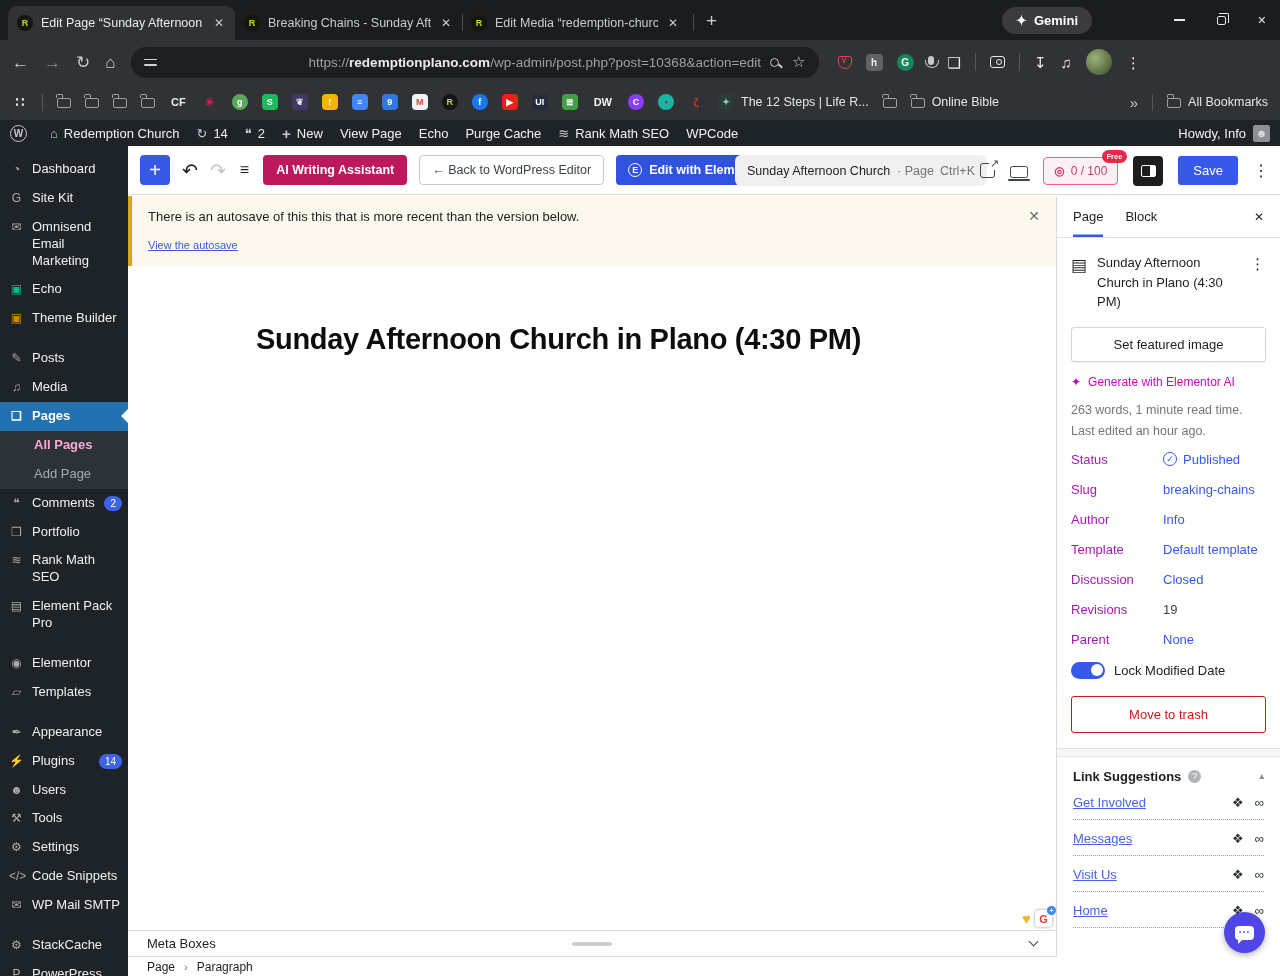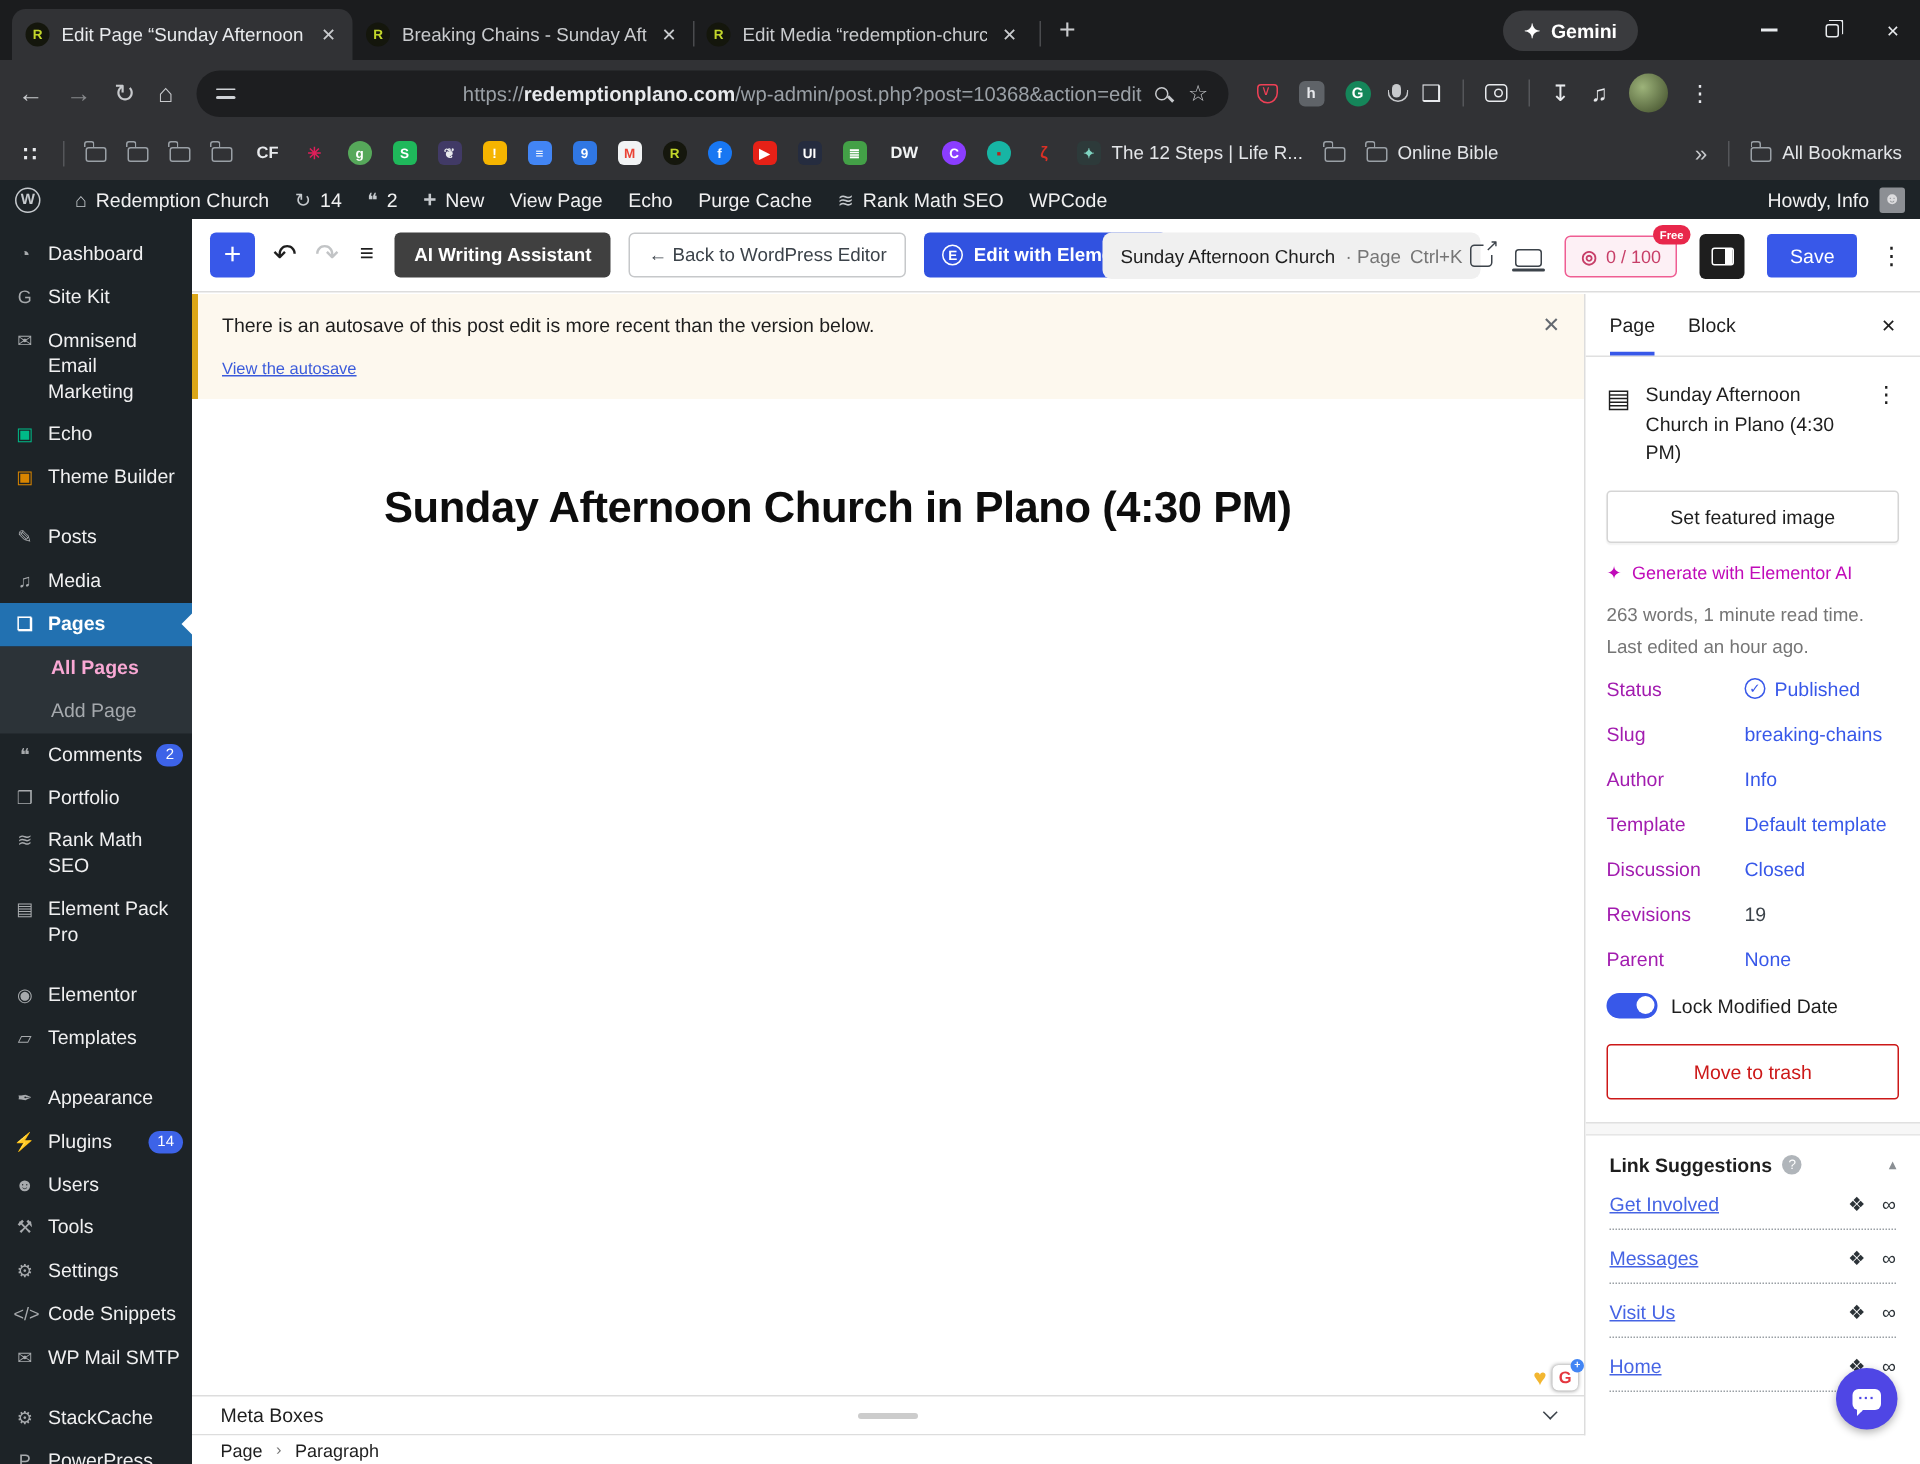--- a/index.html
+++ b/index.html
@@ -109,21 +109,21 @@
   .sb-item.sub.current{color:#f9a8d4;font-weight:bold;}
 
   
   .eheader{position:absolute;top:146px;left:128px;right:0;height:49px;background:#fff;
     border-bottom:1px solid #ddd;display:flex;align-items:center;padding:0 12px;gap:12px;}
   .btn-plus{width:30px;height:30px;background:#3858e9;color:#fff;border-radius:4px;font-size:20px;
     display:flex;align-items:center;justify-content:center;flex:none;}
   .ic-undo{font-size:19px;color:#1e1e1e;}
   .ic-redo{font-size:19px;color:#c2c4c6;}
   .ic-list{font-size:16px;color:#1e1e1e;margin:0 2px;}
-  .btn-ai{background:#404040;color:#fff;font-size:12.5px;font-weight:bold;padding:8px 13px;border-radius:4px;}
+  .btn-ai{background:#be185d;color:#fff;font-size:12.5px;font-weight:bold;padding:8px 13px;border-radius:4px;}
   .btn-back{border:1px solid #c6c8ca;color:#3c434a;font-size:12.5px;padding:7px 12px;border-radius:4px;background:#fff;}
   .btn-elem{background:#3152e0;color:#fff;font-size:12.5px;font-weight:bold;padding:8px 12px;border-radius:4px;
     display:flex;gap:7px;align-items:center;}
   .elem-ic{width:14px;height:14px;border:1.5px solid #fff;border-radius:50%;font-size:9px;
     display:flex;align-items:center;justify-content:center;flex:none;}
   .docpill{position:absolute;left:607px;top:9px;width:252px;height:31px;background:#f0f0f0;border-radius:6px;
     display:flex;align-items:center;padding:0 12px;font-size:12.5px;gap:6px;}
   .docpill .t{color:#1e1e1e;white-space:nowrap;overflow:hidden;max-width:152px;}
   .docpill .s{color:#757575;white-space:nowrap;}
   .docpill .k{margin-left:auto;color:#757575;}
@@ -707,21 +707,21 @@
     </div>
     <div class="btn-dark">
         <span class="sbicon"></span>
       </div>
     <button class="btn-save" style="border:none;font-family:inherit;">Save</button>
     <span class="kebab">⋮</span>
   </div>
 </div>
 
 <div class="notice">
-  <div>There is an autosave of this post edit is more recent than the version below.</div>
+  <div>There is an autosave of this this that is more recent than the version below.</div>
   <div class="notice-link"><a href="#">View the autosave</a></div>
   <span class="notice-x">✕</span>
 </div>
 
 <div class="canvas">
   <div class="page-title">Sunday Afternoon Church in Plano (4:30 PM)</div>
   <div class="mini-icons">
     <span class="heart">♥</span>
     <span class="gplus">G</span>
   </div>

